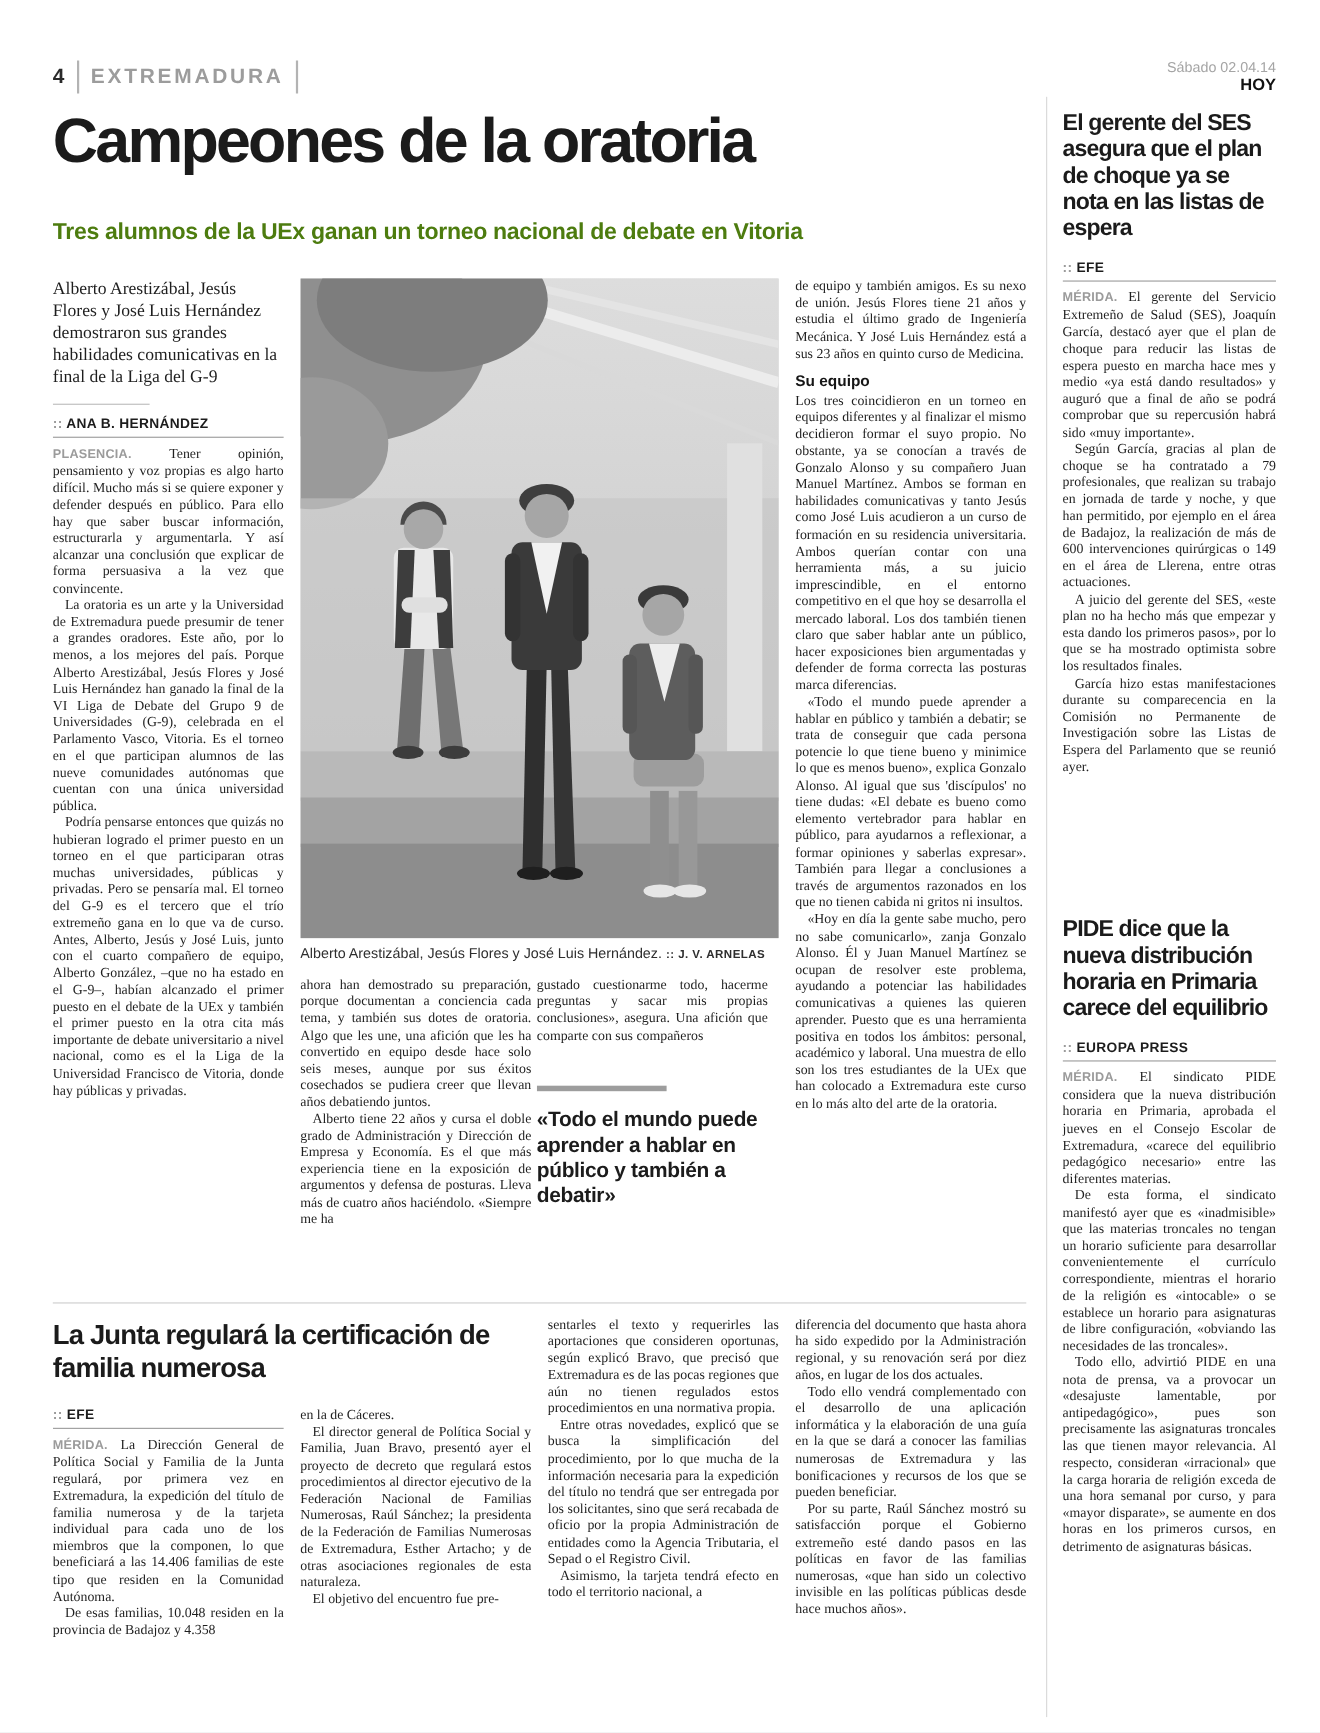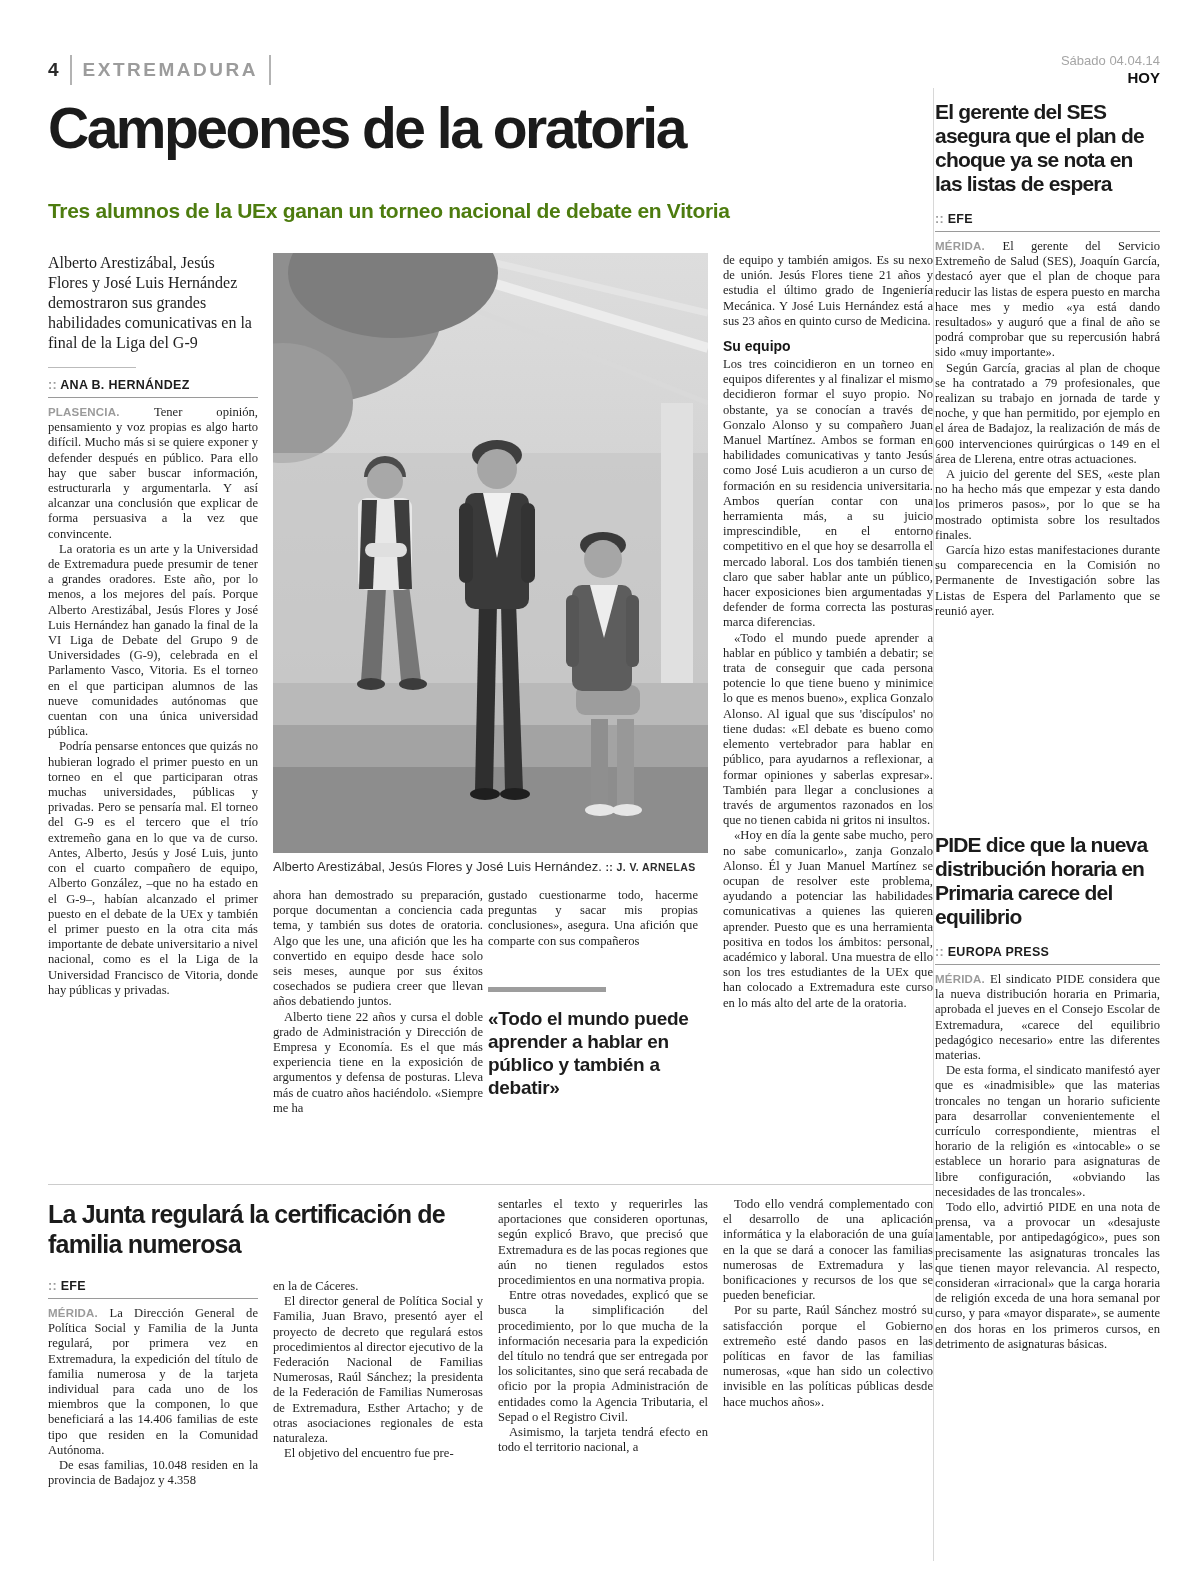--- a/index.html
+++ b/index.html
@@ -12,21 +12,21 @@
   .page-num{font-family:"Liberation Sans",sans-serif;font-weight:bold;font-size:19px;color:#2a2a2a;}
   .hdr-bar{width:2px;height:30px;background:#b3b3b3;margin:0 11px;}
   .section-title{font-family:"Liberation Sans",sans-serif;font-weight:bold;font-size:19px;
                  letter-spacing:2.5px;color:#9c9c9c;}
   .hdr-right{text-align:right;line-height:1.15;}
   .hdr-date{font-family:"Liberation Sans",sans-serif;font-size:13px;color:#a5a5a5;}
   .masthead{font-family:"Liberation Sans",sans-serif;font-weight:bold;font-size:15px;color:#111;}
   
   .content{position:absolute;left:48px;top:88px;width:1112px;height:1462px;display:flex;}
   .main{width:885px;flex:none;}
-  .sidebar{flex:1;border-left:1px solid #d8d8d8;margin-left:0;padding-left:1px;
+  .sidebar{flex:1;border-left:1px solid #d8d8d8;margin-left:18px;padding-left:14px;
            padding-top:12px;height:1461px;overflow:hidden;}
   
   .headline{margin:12px 0 0 0;font-family:"Liberation Sans",sans-serif;font-weight:bold;
             font-size:57px;line-height:1.0;letter-spacing:-2.5px;color:#1b1b1b;}
   .subhead{margin-top:42px;font-family:"Liberation Sans",sans-serif;font-weight:bold;
            font-size:21px;letter-spacing:-0.3px;color:#4d7c0f;}
   .cols{margin-top:30px;display:flex;gap:15px;height:915px;overflow:hidden;}
   .col{width:210px;flex:none;overflow:hidden;}
   .mid{width:435px;flex:none;overflow:hidden;}
   .deck{font-size:16px;line-height:20px;color:#1e1e1e;}
@@ -71,21 +71,21 @@
 <div class="page">
 
   <div class="header">
     <div class="hdr-left">
       <span class="page-num">4</span>
       <span class="hdr-bar"></span>
       <span class="section-title">EXTREMADURA</span>
       <span class="hdr-bar"></span>
     </div>
     <div class="hdr-right">
-      <div class="hdr-date">Sábado 04.04.14</div>
+      <div class="hdr-date">Sábado 02.04.14</div>
       <div class="masthead">HOY</div>
     </div>
   </div>
 
   <div class="content">
 
     <div class="main">
 
       <h1 class="headline">Campeones de la oratoria</h1>
       <div class="subhead">Tres alumnos de la UEx ganan un torneo nacional de debate en Vitoria</div>
@@ -218,20 +218,21 @@
                 <p class="bp">El objetivo del encuentro fue pre-</p>
               </div>
           </div>
         </div>
         <div class="col">
             <p class="bp noind">sentarles el texto y requerirles las aportaciones que consideren oportunas, según explicó Bravo, que precisó que Extremadura es de las pocas regiones que aún no tienen regulados estos procedimientos en una normativa propia.</p>
             <p class="bp">Entre otras novedades, explicó que se busca la simplificación del procedimiento, por lo que mucha de la información necesaria para la expedición del título no tendrá que ser entregada por los solicitantes, sino que será recabada de oficio por la propia Administración de entidades como la Agencia Tributaria, el Sepad o el Registro Civil.</p>
             <p class="bp">Asimismo, la tarjeta tendrá efecto en todo el territorio nacional, a</p>
           </div>
         <div class="col">
+            <p class="bp noind">diferencia del documento que hasta ahora ha sido expedido por la Administración regional, y su renovación será por diez años, en lugar de los dos actuales.</p>
             <p class="bp">Todo ello vendrá complementado con el desarrollo de una aplicación informática y la elaboración de una guía en la que se dará a conocer las familias numerosas de Extremadura y las bonificaciones y recursos de los que se pueden beneficiar.</p>
             <p class="bp">Por su parte, Raúl Sánchez mostró su satisfacción porque el Gobierno extremeño esté dando pasos en las políticas en favor de las familias numerosas, «que han sido un colectivo invisible en las políticas públicas desde hace muchos años».</p>
           </div>
       </div>
     </div>
 
     <div class="sidebar">
       <div class="sb-art1">
         <h3 class="sb-h">El gerente del SES asegura que el plan de choque ya se nota en las listas de espera</h3>
         <div class="byline">

